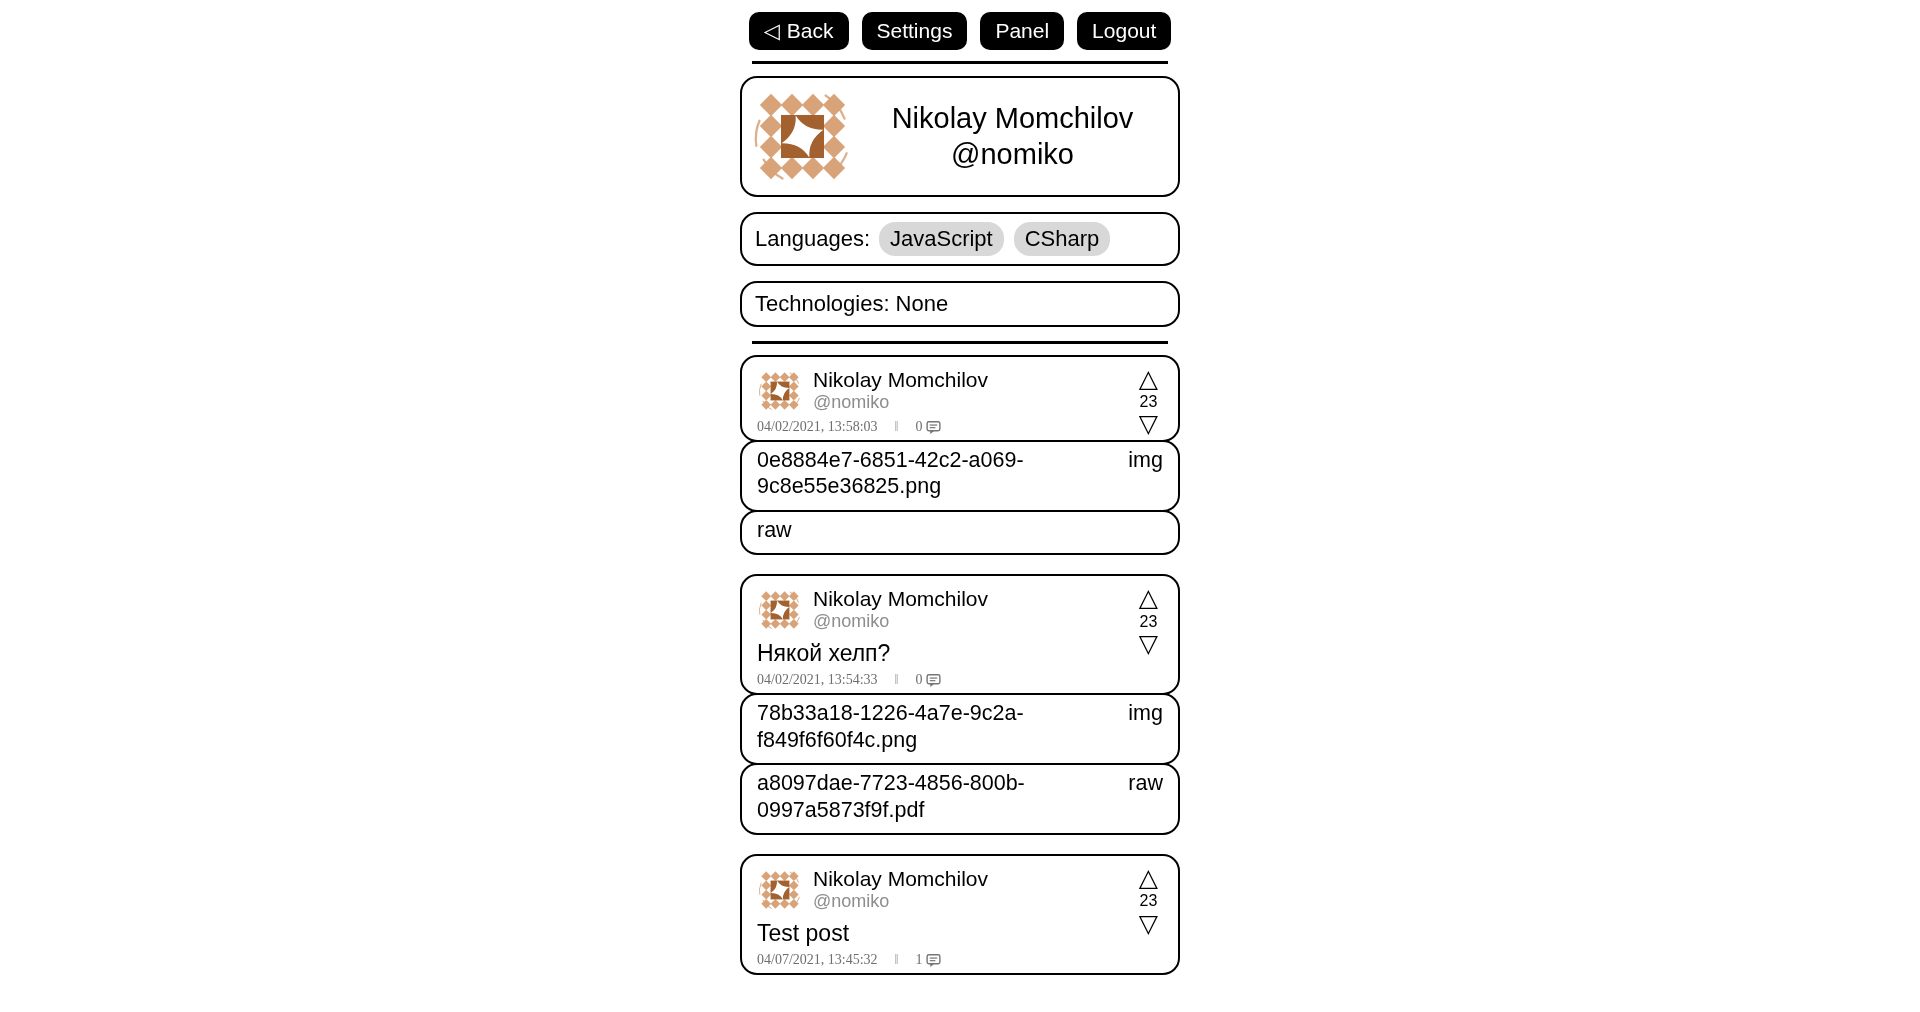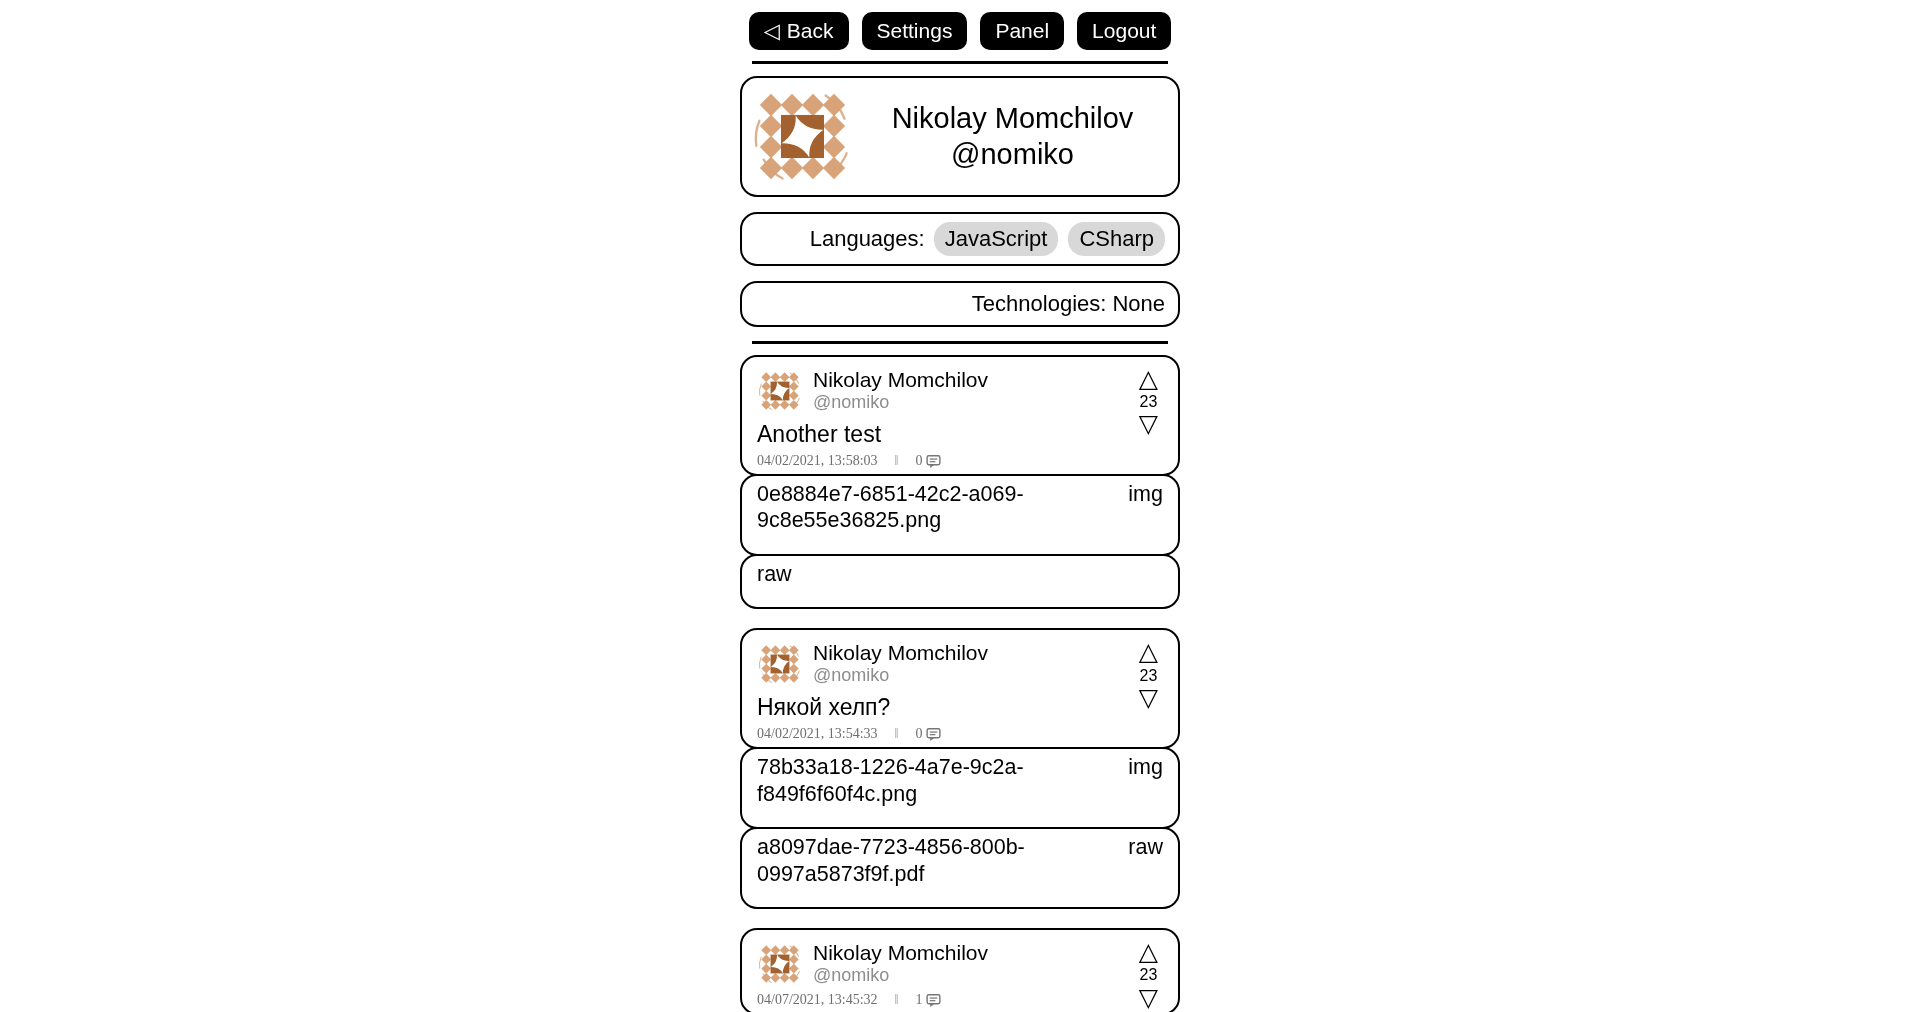--- a/index.html
+++ b/index.html
@@ -15,21 +15,20 @@
     border: none; border-radius: 10px; padding: 7px 15px;
     font-family: "Liberation Sans", sans-serif; font-size: 21px; cursor: pointer;
     display: inline-flex; align-items: center; gap: 7px;
   }
 
   .divider { border: none; border-top: 3px solid #000; width: 416px; margin: 11px auto 0 auto; }
 
   .card {
     border: 2px solid var(--card-border, #000); border-radius: 17px;
     background: #fff;
-    justify-content: flex-end;
   }
 
   
   .profile-card { margin-top: 12px; height: 121px; display: flex; align-items: center; padding: 5px 8px; }
   .avatar-lg { width: 105px; height: 105px; flex: 0 0 auto; }
   .profile-text { flex: 1; text-align: center; font-size: 29px; line-height: 1.22; }
 
   
   .info-card { margin-top: 15px; min-height: 50px; display: flex; align-items: center; padding: 8px 13px; font-size: 22px; gap: 9px; }
   .tech-card { min-height: 46px; }
@@ -50,21 +49,21 @@
   .comments { display: inline-flex; align-items: center; gap: 3px; }
   .votes { position: absolute; top: 9px; right: 20px; display: flex; flex-direction: column;
            align-items: center; gap: 0; }
   .vote-btn { background: none; border: none; font-size: 25px; line-height: 1.05; cursor: pointer;
               font-family: "DejaVu Sans", sans-serif; color: #000; padding: 0; }
   .vote-count { font-size: 16px; line-height: 1.2; }
 
   
   .attachment {
     border: 2px solid var(--card-border, #000); border-radius: 17px; margin-top: -2px;
-    padding: 5px 15px 20px 15px; display: flex; justify-content: space-between;
+    padding: 5px 15px 10px 15px; display: flex; justify-content: space-between;
     align-items: flex-start; font-size: 21.5px; line-height: 1.23; background: #fff;
   }
   .attachment .filename { width: 312px; overflow-wrap: break-word; }
   .attachment .filetype { flex: 0 0 auto; }
 
   .svg-defs { position: absolute; width: 0; height: 0; }
 </style>
 </head>
 <body>
 
@@ -143,21 +142,20 @@
     <div class="card post-card">
       <div class="post-header">
         <svg class="avatar-sm" viewBox="0 0 100 100">
               <use href="#identicon"></use>
             </svg>
         <div>
           <div class="author-name">Nikolay Momchilov</div>
           <div class="author-handle">@nomiko</div>
         </div>
       </div>
-      <div class="post-title">Another test</div>
       <div class="post-meta">
         <span>04/02/2021, 13:58:03</span>
         <span class="meta-sep">‖</span>
         <span class="comments">
           <span>0</span>
           <svg width="15" height="15" viewBox="0 0 16 16">
             <rect x="1.2" y="1.8" width="13.6" height="9.6" rx="1.8" fill="none" stroke="#767676" stroke-width="1.5"></rect>
             <line x1="4" y1="5.4" x2="12" y2="5.4" stroke="#767676" stroke-width="1.3"></line>
             <line x1="4" y1="8.2" x2="10" y2="8.2" stroke="#767676" stroke-width="1.3"></line>
             <path d="M4.5 11.4 L4.5 15 L9 11.4 Z" fill="#767676"></path>
@@ -230,20 +228,21 @@
     <div class="card post-card">
       <div class="post-header">
         <svg class="avatar-sm" viewBox="0 0 100 100">
               <use href="#identicon"></use>
             </svg>
         <div>
           <div class="author-name">Nikolay Momchilov</div>
           <div class="author-handle">@nomiko</div>
         </div>
       </div>
+      <div class="post-title">Test post</div>
       <div class="post-meta">
         <span>04/07/2021, 13:45:32</span>
         <span class="meta-sep">‖</span>
         <span class="comments">
           <span>1</span>
           <svg width="15" height="15" viewBox="0 0 16 16">
             <rect x="1.2" y="1.8" width="13.6" height="9.6" rx="1.8" fill="none" stroke="#767676" stroke-width="1.5"></rect>
             <line x1="4" y1="5.4" x2="12" y2="5.4" stroke="#767676" stroke-width="1.3"></line>
             <line x1="4" y1="8.2" x2="10" y2="8.2" stroke="#767676" stroke-width="1.3"></line>
             <path d="M4.5 11.4 L4.5 15 L9 11.4 Z" fill="#767676"></path>

